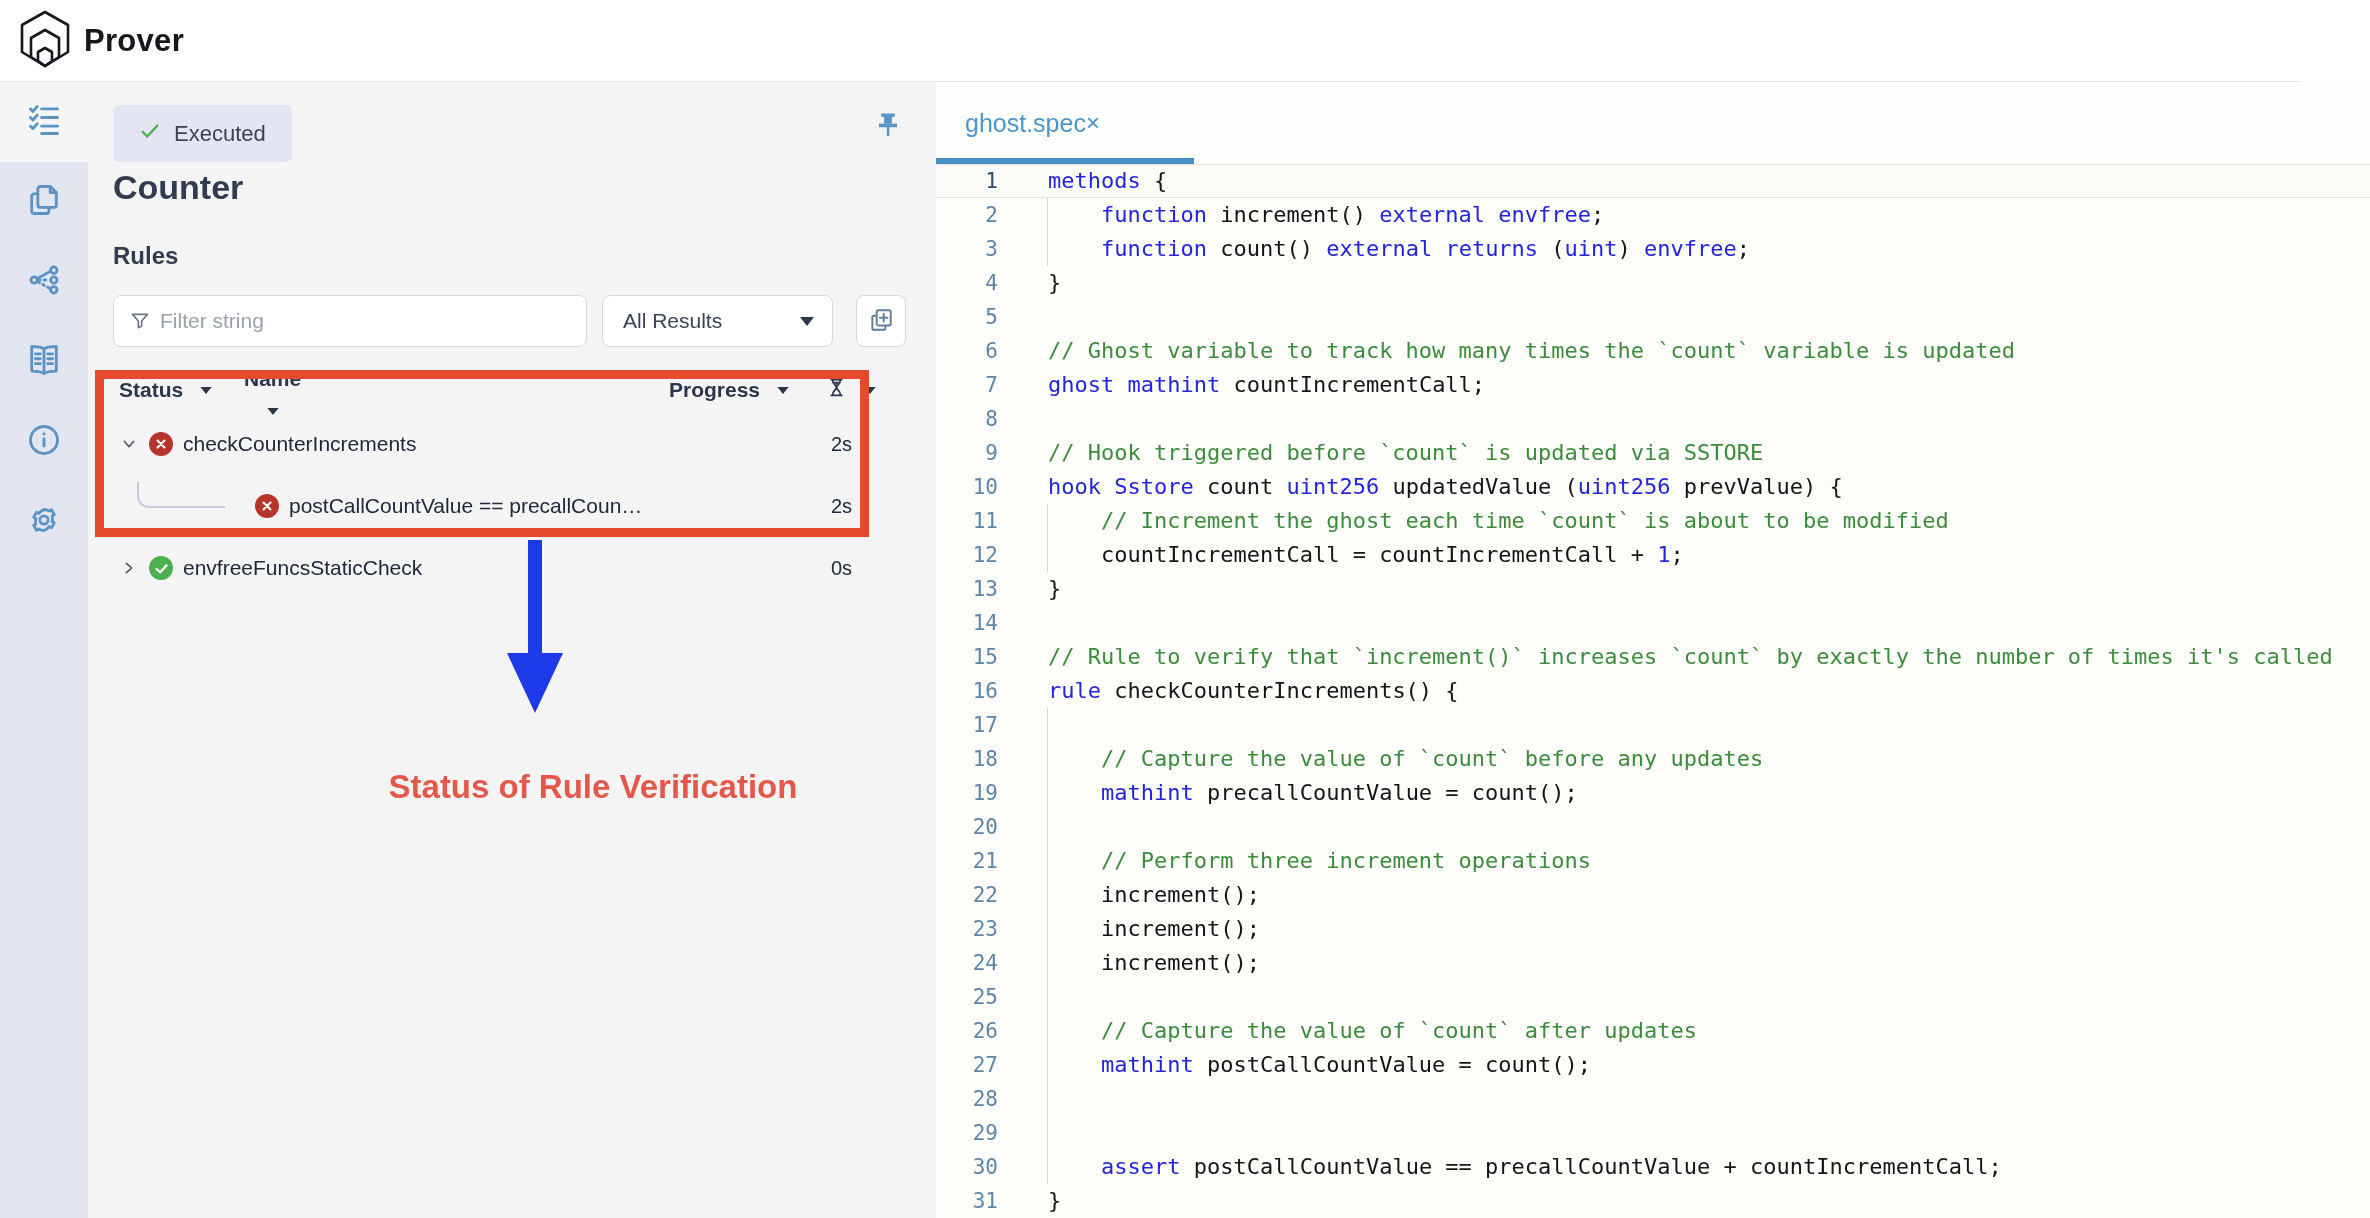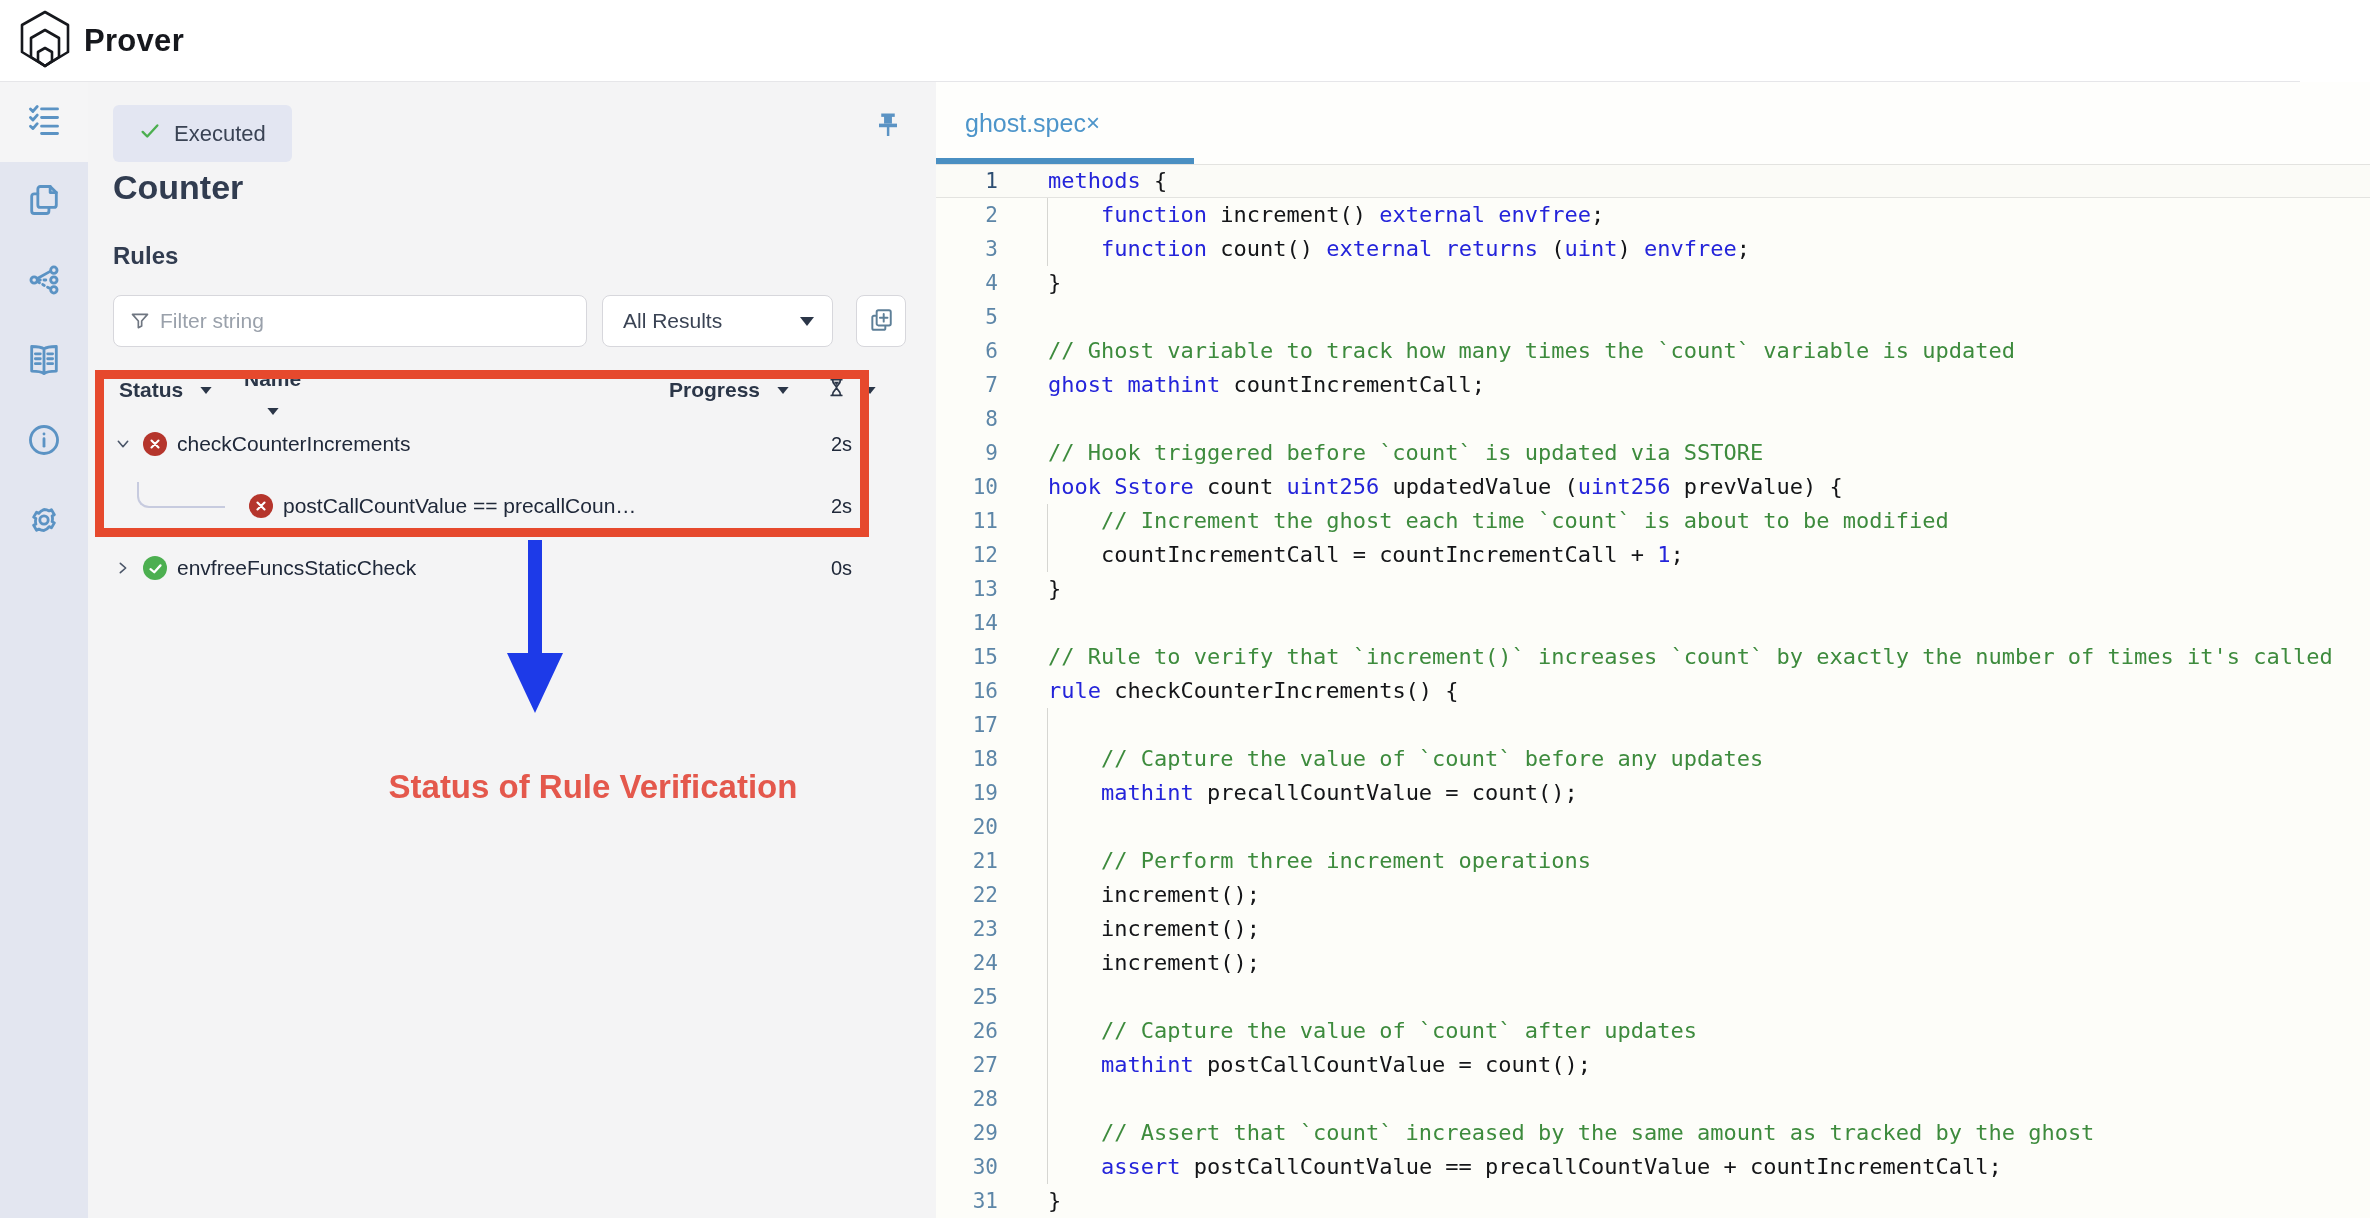--- a/index.html
+++ b/index.html
@@ -39,21 +39,21 @@
   .results-select .spacer { flex:1; }
   .copy-btn { position:absolute; left:768px; top:213px; width:50px; height:52px; border:1px solid #d7d7dc;
               border-radius:8px; background:#fff; cursor:pointer; display:flex; align-items:center; justify-content:center; }
 
   
   .rules-header { position:absolute; left:0; top:285px; width:848px; height:46px; font-size:21px;
                   font-weight:700; color:#2b3648; }
   .rules-header .col { position:absolute; top:0; height:46px; display:flex; align-items:center; gap:16px; cursor:pointer; }
   .col-status { left:31px; } .col-name { left:156px;flex-direction:column; } .col-progress { left:581px; } .col-time { left:738px; }
   #rules-rows { position:absolute; left:0; top:331px; width:848px; }
-  .rule-row { position:relative; height:62px; display:flex; align-items:center; padding-left:23px;
+  .rule-row { position:relative; height:62px; display:flex; align-items:center; padding-left:29px;
               font-size:21px; color:#20293a; cursor:pointer; }
   .rule-row .chev { width:24px; display:flex; align-items:center; justify-content:center; }
   .rule-row .indent { width:106px; }
   .rule-row .st-icon { width:24px; height:24px; border-radius:50%; margin-left:8px; display:flex;
                        align-items:center; justify-content:center; flex:none; }
   .st-error { background:#b5352c; } .st-ok { background:#4caf50; }
   .rule-row .rname { margin-left:10px; white-space:nowrap; overflow:hidden; }
   .rule-row .rtime { position:absolute; right:84px; font-size:20px; color:#20293a; }
   .tree-connector { position:absolute; left:49px; top:400px; width:88px; height:26px;
                     border-left:2px solid #c7cbdf; border-bottom:2px solid #c7cbdf;
@@ -387,21 +387,21 @@
       <div class="line guide">
         <span class="ln">27</span>
         <span class="codetxt"><span class="tok-p">    </span><span class="tok-k">mathint</span><span class="tok-p"> postCallCountValue = count();</span></span>
       </div>
       <div class="line guide">
         <span class="ln">28</span>
         <span class="codetxt"></span>
       </div>
       <div class="line guide">
         <span class="ln">29</span>
-        <span class="codetxt"><span class="tok-p">    </span><span class="tok-c">// Assert that `count` increased by the same amount as tracked by the ghost</span></span>
+        <span class="codetxt"><span class="tok-p">    </span></span>
       </div>
       <div class="line guide">
         <span class="ln">30</span>
         <span class="codetxt"><span class="tok-p">    </span><span class="tok-k">assert</span><span class="tok-p"> postCallCountValue == precallCountValue + countIncrementCall;</span></span>
       </div>
       <div class="line">
         <span class="ln">31</span>
         <span class="codetxt"><span class="tok-p">}</span></span>
       </div>
     </div>

